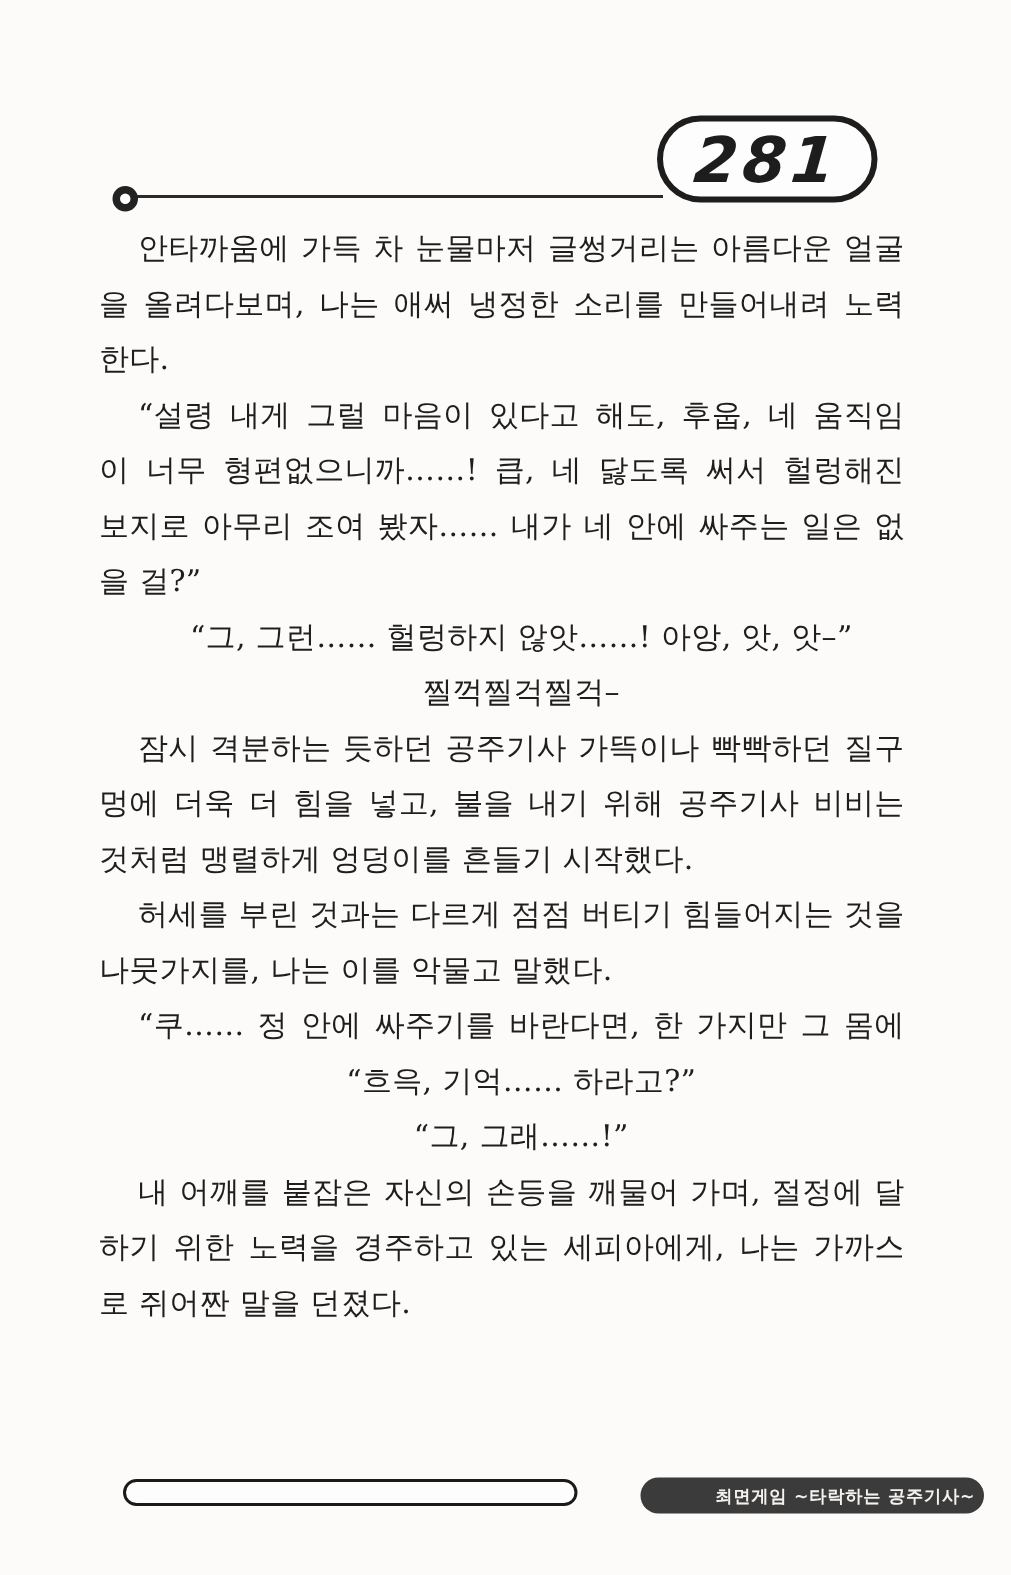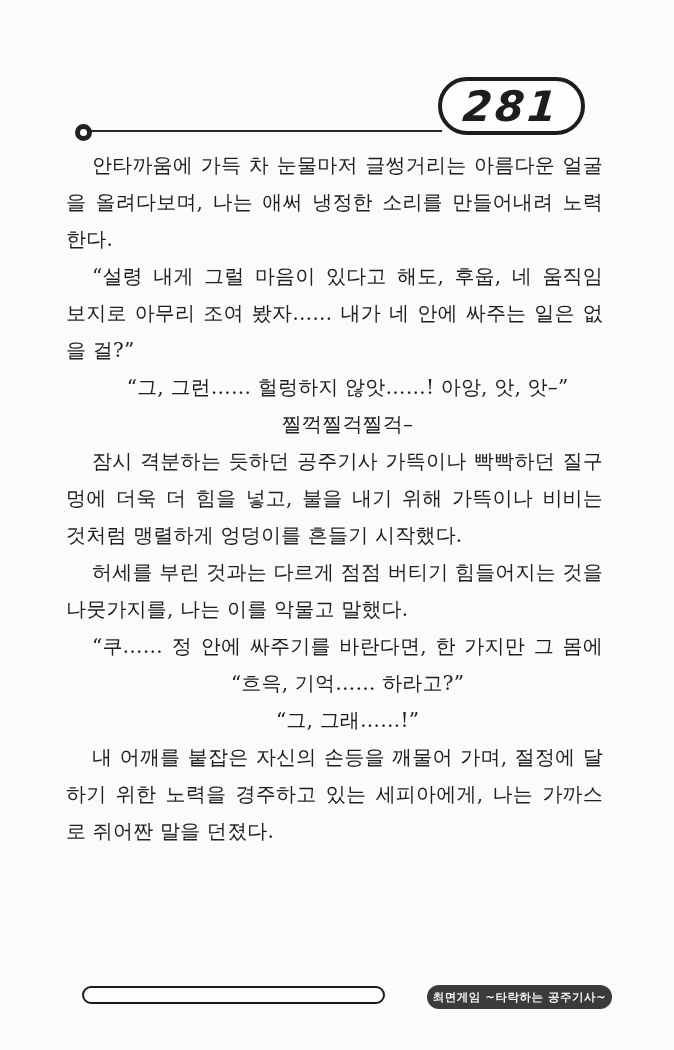--- a/index.html
+++ b/index.html
@@ -49,21 +49,21 @@
   
   .footer-pill {
     position:absolute; left:82px; top:986px;
     width:303px; height:18px; box-sizing:border-box;
     border:2px solid #1a1a1a; border-radius:10px; background:#fdfdfd;
   }
   .footer-badge {
     position:absolute; left:427px; top:985px;
     width:185px; height:24px;
     background:#3b3b3b; border-radius:12px;
-    display:flex; align-items:center; justify-content:center;
+    display:flex; align-items:center; justify-content:center;padding-left:44px;
   }
   .footer-badge span {
     color:#f4f2ef;
     font-family:"DejaVu Sans","Liberation Sans",sans-serif;
     font-size:11.5px; font-weight:bold; letter-spacing:0.5px;
   }
 </style>
 </head>
 <body>
 
@@ -73,26 +73,27 @@
   <div class="header-ring"></div>
   <div class="page-pill">
     <span class="page-number">281</span>
   </div>
 
   <main class="text-block">
     <div class="line indent fill">안타까움에 가득 차 눈물마저 글썽거리는 아름다운 얼굴</div>
     <div class="line fill">을 올려다보며, 나는 애써 냉정한 소리를 만들어내려 노력</div>
     <div class="line">한다.</div>
     <div class="line indent fill">“설령 내게 그럴 마음이 있다고 해도, 후웁, 네 움직임</div>
+    <div class="line fill">이 너무 형편없으니까……! 큽, 네 닳도록 써서 헐렁해진</div>
     <div class="line fill">보지로 아무리 조여 봤자…… 내가 네 안에 싸주는 일은 없</div>
     <div class="line">을 걸?”</div>
     <div class="line indent">“그, 그런…… 헐렁하지 않앗……! 아앙, 앗, 앗–”</div>
     <div class="line indent">찔꺽찔걱찔걱–</div>
     <div class="line indent fill">잠시 격분하는 듯하던 공주기사 가뜩이나 빡빡하던 질구</div>
-    <div class="line fill">멍에 더욱 더 힘을 넣고, 불을 내기 위해 가뜩이나 비비는</div>
+    <div class="line fill">멍에 더욱 더 힘을 넣고, 불을 내기 위해 공주기사 비비는</div>
     <div class="line">것처럼 맹렬하게 엉덩이를 흔들기 시작했다.</div>
     <div class="line indent fill">허세를 부린 것과는 다르게 점점 버티기 힘들어지는 것을</div>
     <div class="line">나뭇가지를, 나는 이를 악물고 말했다.</div>
     <div class="line indent fill">“쿠…… 정 안에 싸주기를 바란다면, 한 가지만 그 몸에</div>
     <div class="line indent">“흐윽, 기억…… 하라고?”</div>
     <div class="line indent">“그, 그래……!”</div>
     <div class="line indent fill">내 어깨를 붙잡은 자신의 손등을 깨물어 가며, 절정에 달</div>
     <div class="line fill">하기 위한 노력을 경주하고 있는 세피아에게, 나는 가까스</div>
     <div class="line">로 쥐어짠 말을 던졌다.</div>
   </main>

